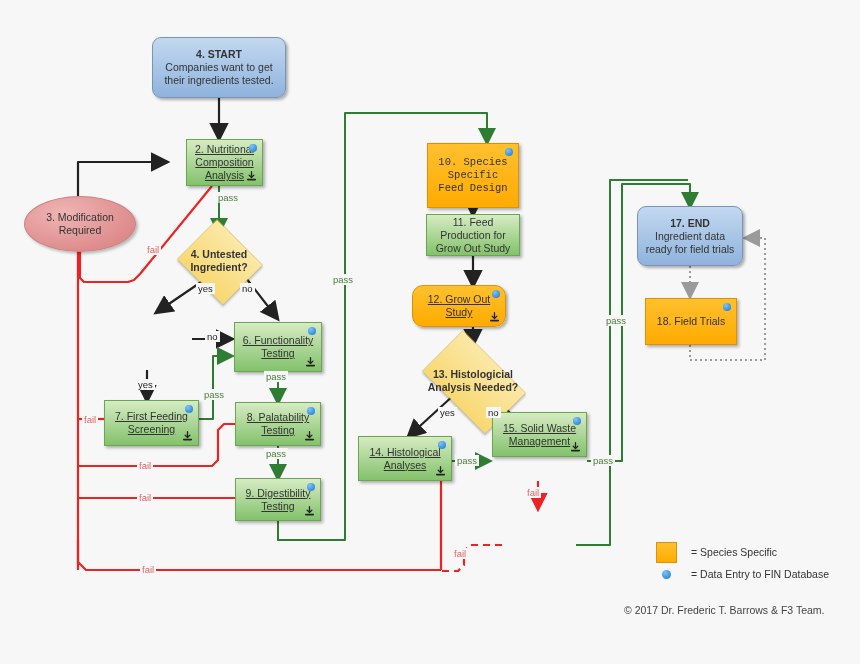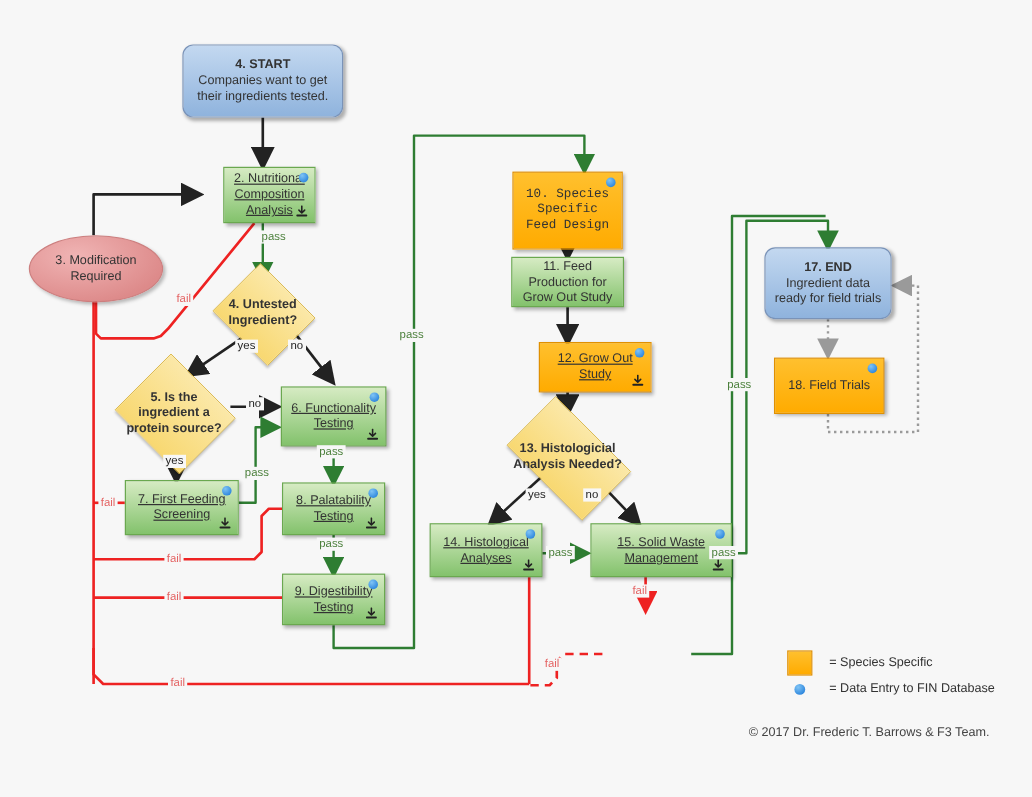--- a/index.html
+++ b/index.html
@@ -199,24 +199,20 @@
 
   <div class="node n-red" style="left:24px;top:196px;width:112px;height:56px;">
     <span class="lbl">3. Modification Required</span>
   </div>
 
   <div class="node n-diamond" style="left:174px;top:222px;width:90px;height:78px;">
     <span class="dia"></span>
     <span class="lbl">4. Untested Ingredient?</span>
   </div>
 
-  <div class="node n-diamond" style="left:92px;top:298px;width:106px;height:92px;">
-    <span class="dia"></span>
-    <span class="lbl">5. Is the ingredient a protein source?</span>
-  </div>
 
   <div class="node n-green" style="left:234px;top:322px;width:88px;height:50px;">
     <span class="lbl u">6. Functionality Testing</span>
     <span class="dot"></span>
     <svg class="dl" viewBox="0 0 16 16">
         <path d="M8 1 L8 8 M4.5 6 L8 9.5 L11.5 6" stroke="#222" stroke-width="1.9" fill="none" stroke-linecap="round" stroke-linejoin="round"></path>
         <path d="M2.5 12.5 L13.5 12.5" stroke="#222" stroke-width="2.3" stroke-linecap="round"></path>
       </svg>
   </div>
 
@@ -249,21 +245,21 @@
 
   <div class="node n-orange" style="left:427px;top:143px;width:92px;height:65px;font-family:Liberation Mono, monospace;">
     <span class="lbl">10. Species Specific Feed Design</span>
     <span class="dot"></span>
   </div>
 
   <div class="node n-green" style="left:426px;top:214px;width:94px;height:42px;">
     <span class="lbl">11. Feed Production for Grow Out Study</span>
   </div>
 
-  <div class="node n-orange" style="left:449px;top:285px;width:94px;height:42px;">
+  <div class="node n-orange" style="left:412px;top:285px;width:94px;height:42px;border-radius:11px;">
     <span class="lbl u">12. Grow Out Study</span>
     <span class="dot"></span>
     <svg class="dl" viewBox="0 0 16 16">
         <path d="M8 1 L8 8 M4.5 6 L8 9.5 L11.5 6" stroke="#222" stroke-width="1.9" fill="none" stroke-linecap="round" stroke-linejoin="round"></path>
         <path d="M2.5 12.5 L13.5 12.5" stroke="#222" stroke-width="2.3" stroke-linecap="round"></path>
       </svg>
   </div>
 
   <div class="node n-diamond" style="left:411px;top:341px;width:124px;height:80px;">
     <span class="dia"></span>
@@ -272,21 +268,21 @@
 
   <div class="node n-green" style="left:358px;top:436px;width:94px;height:45px;">
     <span class="lbl u">14. Histological Analyses</span>
     <span class="dot"></span>
     <svg class="dl" viewBox="0 0 16 16">
         <path d="M8 1 L8 8 M4.5 6 L8 9.5 L11.5 6" stroke="#222" stroke-width="1.9" fill="none" stroke-linecap="round" stroke-linejoin="round"></path>
         <path d="M2.5 12.5 L13.5 12.5" stroke="#222" stroke-width="2.3" stroke-linecap="round"></path>
       </svg>
   </div>
 
-  <div class="node n-green" style="left:492px;top:436px;width:118px;height:45px;align-items:center;">
+  <div class="node n-green" style="left:492px;top:412px;width:95px;height:45px;align-items:center;">
     <span class="lbl u">15. Solid Waste Management</span>
     <span class="dot"></span>
     <svg class="dl" viewBox="0 0 16 16">
         <path d="M8 1 L8 8 M4.5 6 L8 9.5 L11.5 6" stroke="#222" stroke-width="1.9" fill="none" stroke-linecap="round" stroke-linejoin="round"></path>
         <path d="M2.5 12.5 L13.5 12.5" stroke="#222" stroke-width="2.3" stroke-linecap="round"></path>
       </svg>
   </div>
 
 
   <div class="node n-blue" style="left:637px;top:206px;width:106px;height:60px;">

